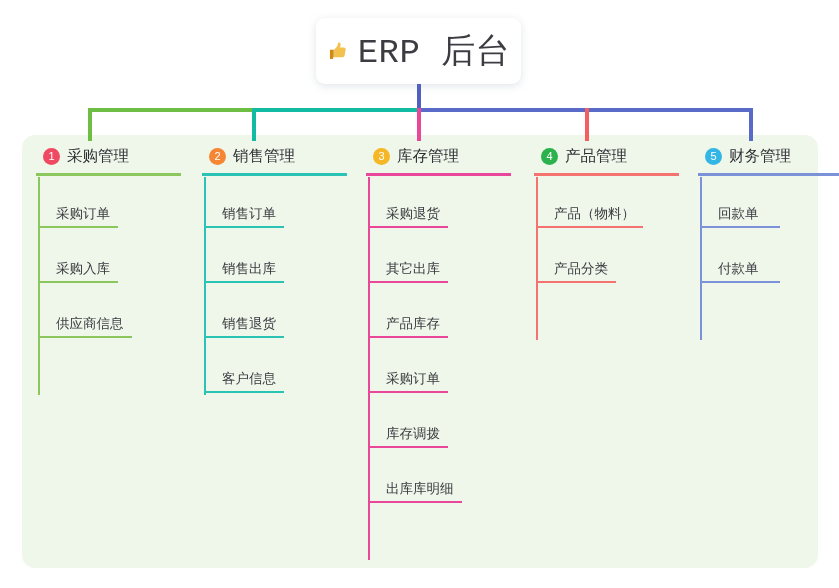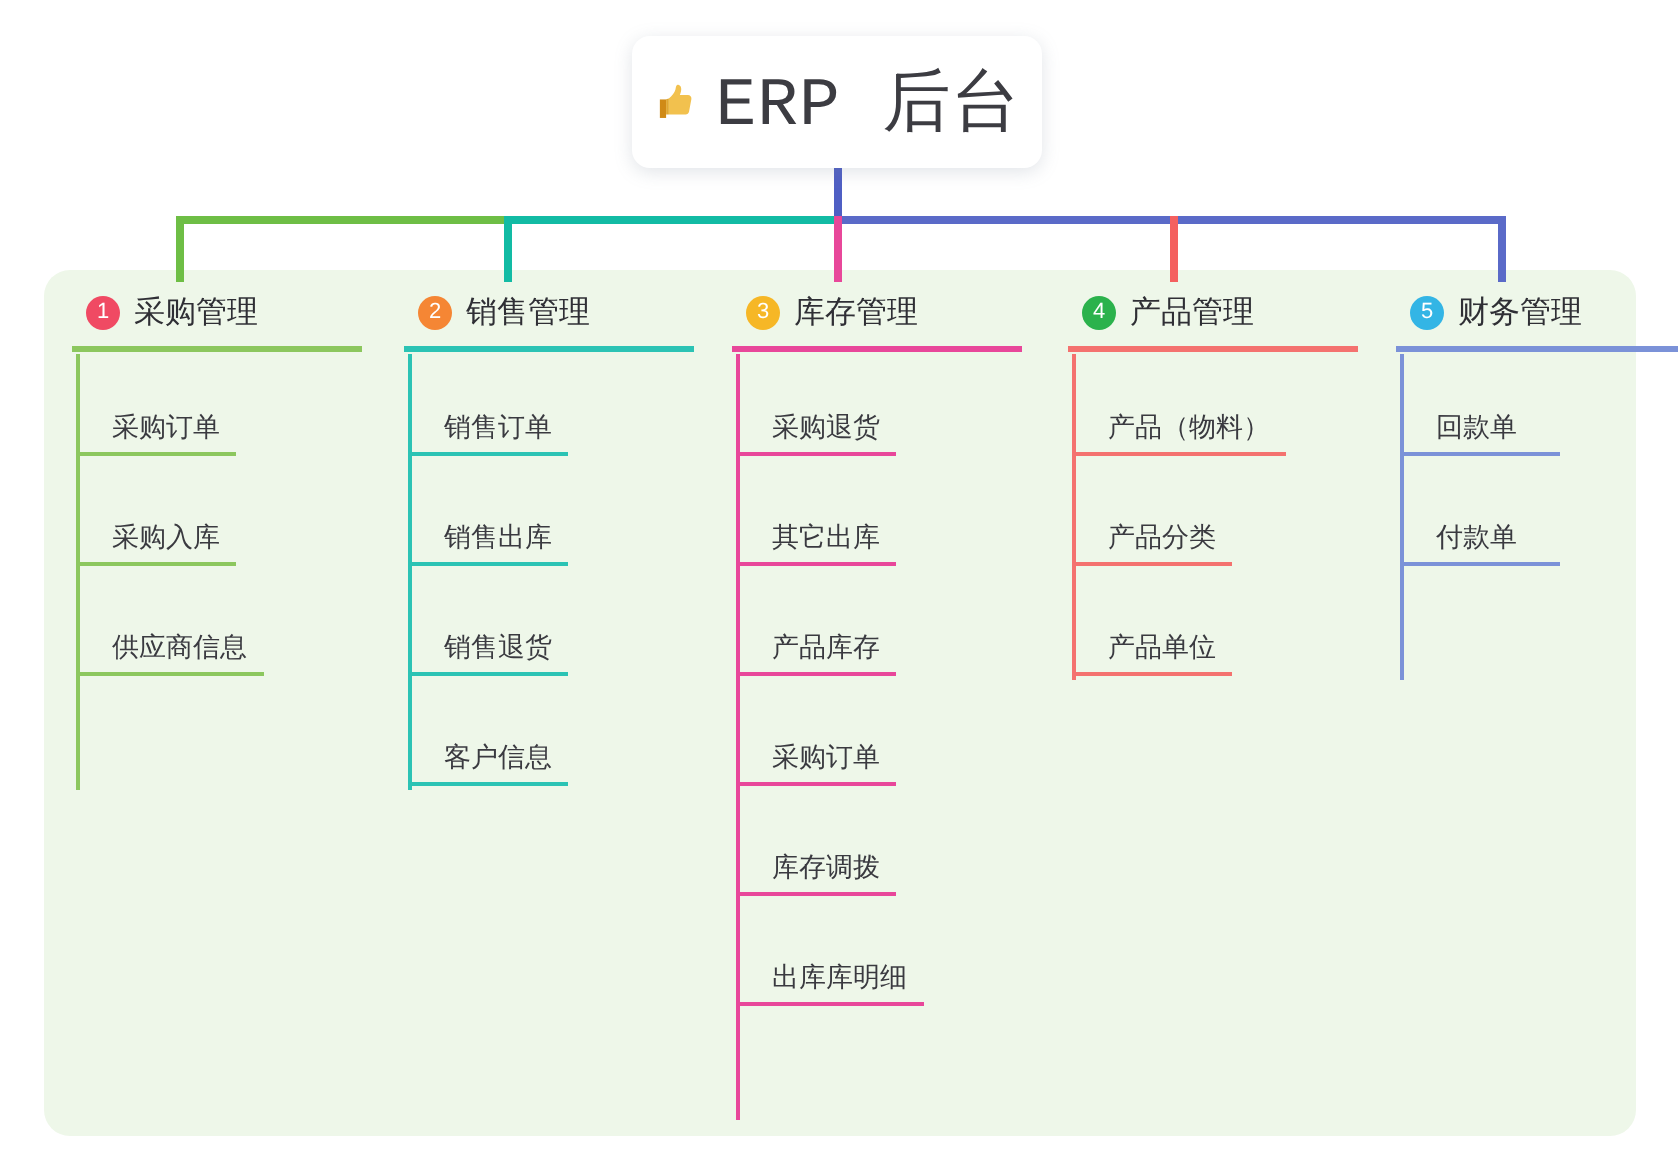--- a/index.html
+++ b/index.html
@@ -215,24 +215,20 @@
         <div class="leaves">
           <div class="spine" style="background: rgb(244, 114, 111); height: 163px;"></div>
           <div class="leaf">
             <span class="leaf-text">产品（物料）</span>
             <div class="leaf-rule" style="background: rgb(244, 114, 111); width: 107px;"></div>
           </div>
           <div class="leaf">
             <span class="leaf-text">产品分类</span>
             <div class="leaf-rule" style="background: rgb(244, 114, 111); width: 80px;"></div>
           </div>
-          <div class="leaf">
-            <span class="leaf-text">产品单位</span>
-            <div class="leaf-rule" style="background: rgb(244, 114, 111); width: 80px;"></div>
-          </div>
         </div>
       </div>
       <div class="column" style="left: 692px;">
         <div class="col-head">
           <div class="col-head-row">
             <span class="badge" style="background: rgb(51, 181, 229);">5</span>
             <span class="col-title">财务管理</span>
           </div>
           <div class="head-rule" style="background: rgb(123, 146, 216);"></div>
         </div>

